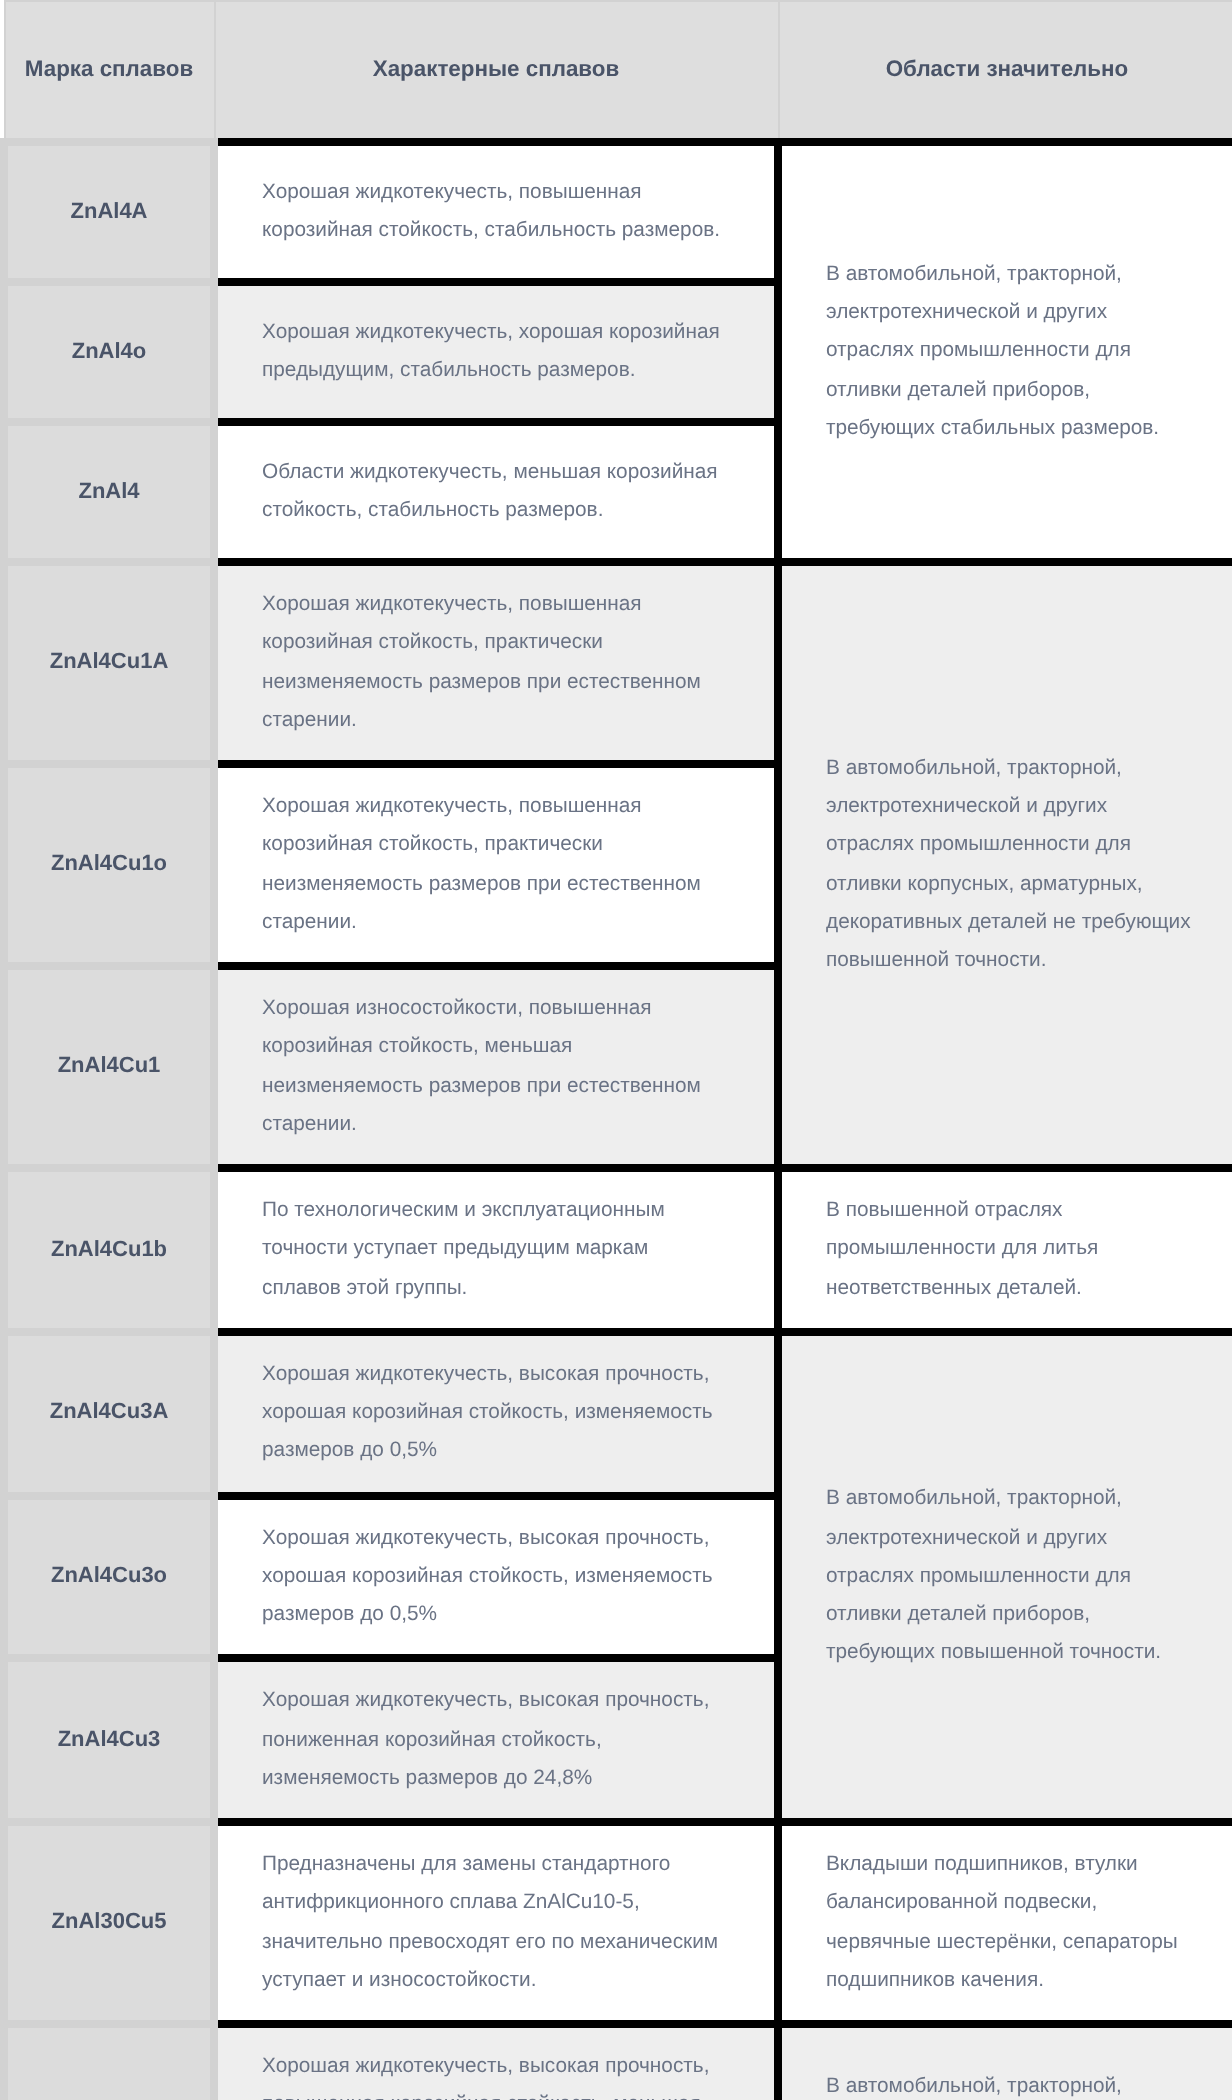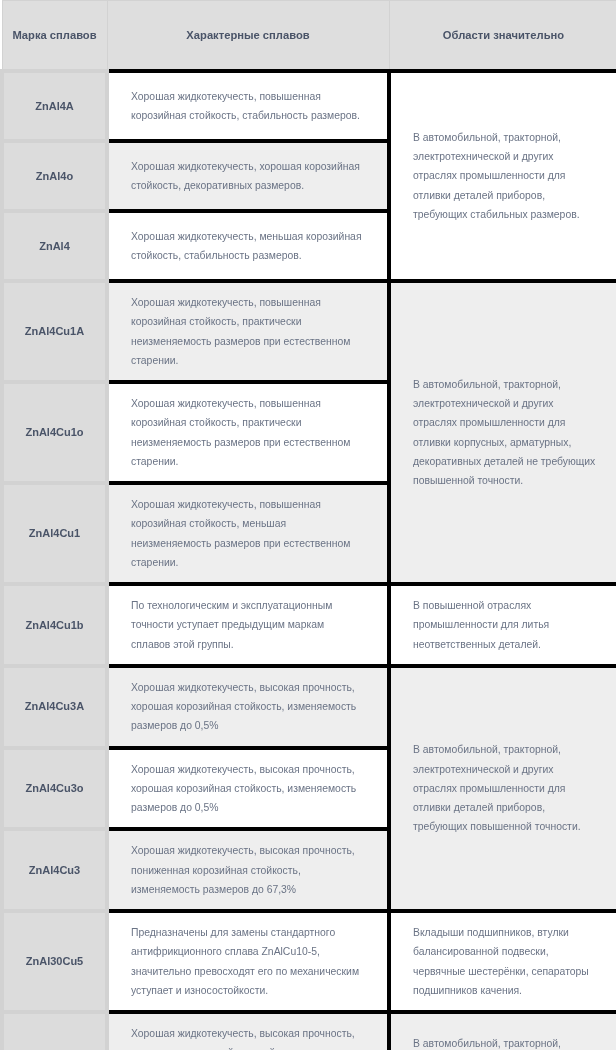--- a/index.html
+++ b/index.html
@@ -85,56 +85,56 @@
     </tr>
   </thead>
   <tbody>
       <tr class="row-light" style="height: 70px;">
         <td class="grade-cell">ZnAl4A</td>
         <td class="props-cell">Хорошая жидкотекучесть, повышенная корозийная стойкость, стабильность размеров.</td>
         <td class="apps-cell shade-a" rowspan="3">В автомобильной, тракторной, электротехнической и других отраслях промышленности для отливки деталей приборов, требующих стабильных размеров.</td>
       </tr>
       <tr class="row-shade" style="height: 70px;">
         <td class="grade-cell">ZnAl4o</td>
-        <td class="props-cell">Хорошая жидкотекучесть, хорошая корозийная стойкость, декоративных размеров.</td>
+        <td class="props-cell">Хорошая жидкотекучесть, хорошая корозийная предыдущим, стабильность размеров.</td>
       </tr>
       <tr class="row-light" style="height: 70px;">
         <td class="grade-cell">ZnAl4</td>
-        <td class="props-cell">Хорошая жидкотекучесть, меньшая корозийная стойкость, стабильность размеров.</td>
+        <td class="props-cell">Области жидкотекучесть, меньшая корозийная стойкость, стабильность размеров.</td>
       </tr>
       <tr class="row-shade" style="height: 88px;">
         <td class="grade-cell">ZnAl4Cu1A</td>
         <td class="props-cell">Хорошая жидкотекучесть, повышенная корозийная стойкость, практически неизменяемость размеров при естественном старении.</td>
         <td class="apps-cell shade-b" rowspan="3">В автомобильной, тракторной, электротехнической и других отраслях промышленности для отливки корпусных, арматурных, декоративных деталей не требующих повышенной точности.</td>
       </tr>
       <tr class="row-light" style="height: 88px;">
         <td class="grade-cell">ZnAl4Cu1o</td>
         <td class="props-cell">Хорошая жидкотекучесть, повышенная корозийная стойкость, практически неизменяемость размеров при естественном старении.</td>
       </tr>
       <tr class="row-shade" style="height: 88px;">
         <td class="grade-cell">ZnAl4Cu1</td>
-        <td class="props-cell">Хорошая жидкотекучесть, повышенная корозийная стойкость, меньшая неизменяемость размеров при естественном старении.</td>
+        <td class="props-cell">Хорошая износостойкости, повышенная корозийная стойкость, меньшая неизменяемость размеров при естественном старении.</td>
       </tr>
       <tr class="row-light" style="height: 70px;">
         <td class="grade-cell">ZnAl4Cu1b</td>
         <td class="props-cell">По технологическим и эксплуатационным точности уступает предыдущим маркам сплавов этой группы.</td>
         <td class="apps-cell shade-a">В повышенной отраслях промышленности для литья неответственных деталей.</td>
       </tr>
       <tr class="row-shade" style="height: 76px;">
         <td class="grade-cell">ZnAl4Cu3A</td>
         <td class="props-cell">Хорошая жидкотекучесть, высокая прочность, хорошая корозийная стойкость, изменяемость размеров до 0,5%</td>
         <td class="apps-cell shade-b" rowspan="3">В автомобильной, тракторной, электротехнической и других отраслях промышленности для отливки деталей приборов, требующих повышенной точности.</td>
       </tr>
       <tr class="row-light" style="height: 76px;">
         <td class="grade-cell">ZnAl4Cu3o</td>
         <td class="props-cell">Хорошая жидкотекучесть, высокая прочность, хорошая корозийная стойкость, изменяемость размеров до 0,5%</td>
       </tr>
       <tr class="row-shade" style="height: 76px;">
         <td class="grade-cell">ZnAl4Cu3</td>
-        <td class="props-cell">Хорошая жидкотекучесть, высокая прочность, пониженная корозийная стойкость, изменяемость размеров до 67,3%</td>
+        <td class="props-cell">Хорошая жидкотекучесть, высокая прочность, пониженная корозийная стойкость, изменяемость размеров до 24,8%</td>
       </tr>
       <tr class="row-light" style="height: 90px;">
         <td class="grade-cell">ZnAl30Cu5</td>
         <td class="props-cell">Предназначены для замены стандартного антифрикционного сплава ZnAlCu10-5, значительно превосходят его по механическим уступает и износостойкости.</td>
         <td class="apps-cell shade-a">Вкладыши подшипников, втулки балансированной подвески, червячные шестерёнки, сепараторы подшипников качения.</td>
       </tr>
       <tr class="row-shade" style="height: 76px;">
         <td class="grade-cell">ZnAl8Cu1</td>
         <td class="props-cell">Хорошая жидкотекучесть, высокая прочность, повышенная корозийная стойкость, меньшая неизменяемость размеров при естественном старении.</td>
         <td class="apps-cell shade-b">В автомобильной, тракторной, электротехнической и других отраслях промышленности.</td>

